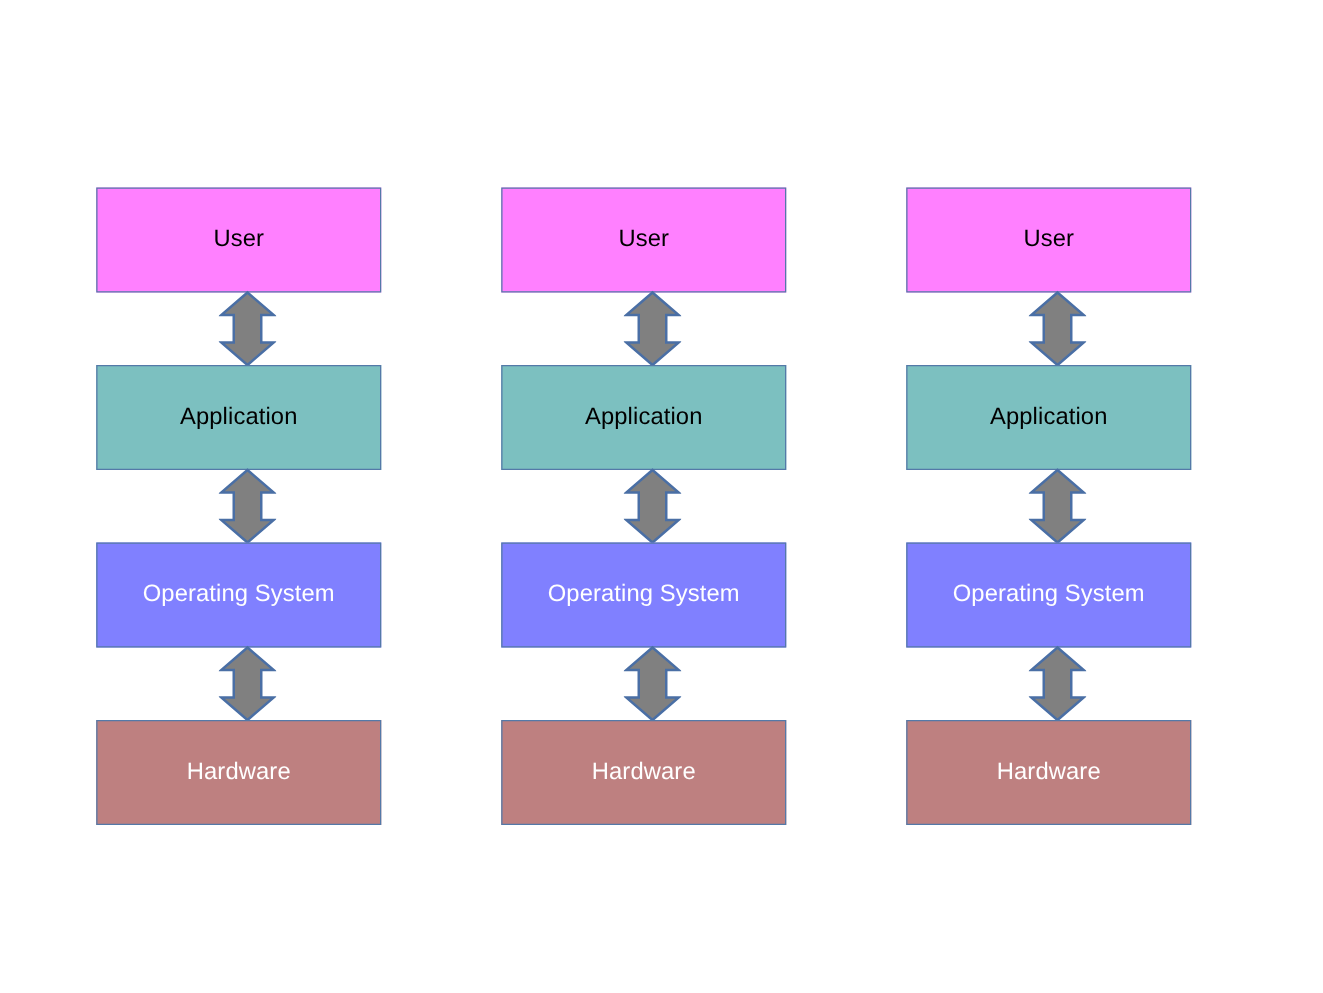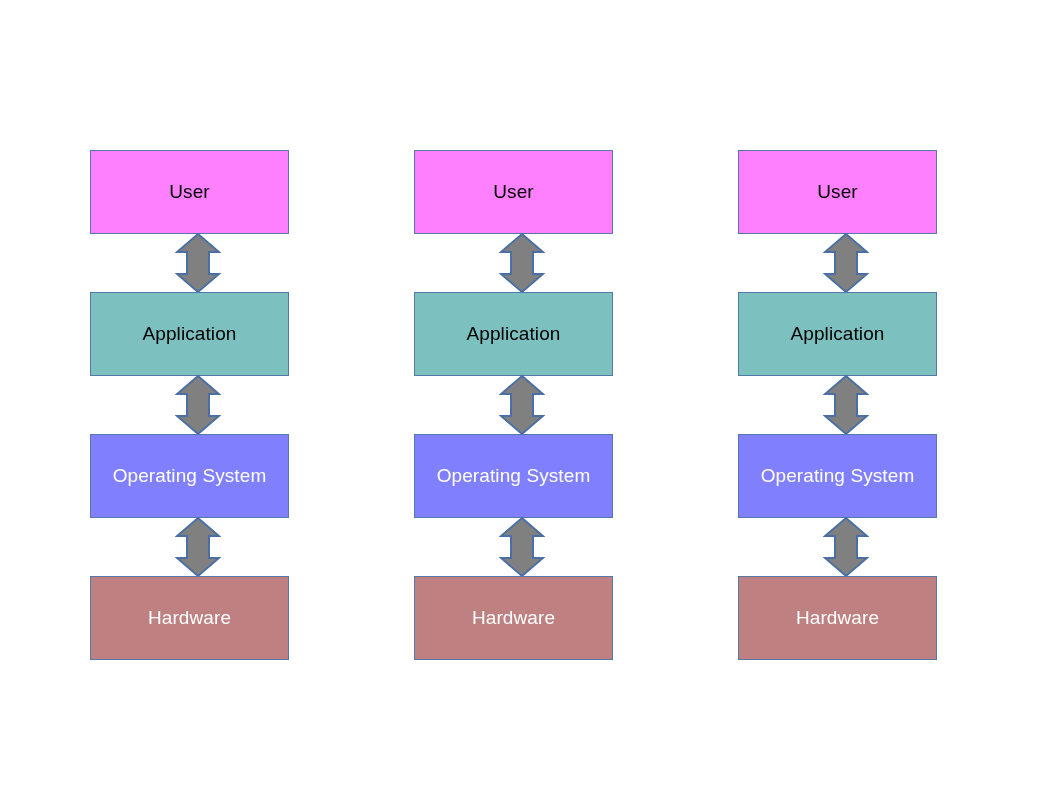--- a/index.html
+++ b/index.html
@@ -25,22 +25,22 @@
 
   .stack-column {
     position: absolute;
     top: 150px;
     width: 243px;
     height: 510px;
   }
 
   .layer-box {
     position: absolute;
-    left: 14px;
-    width: 199px;
+    left: 1px;
+    width: 228px;
     height: 84px;
     box-sizing: border-box;
     border: 1px solid #5479a8;
     display: flex;
     align-items: center;
     justify-content: center;
     text-align: center;
   }
 
   .layer-label {

